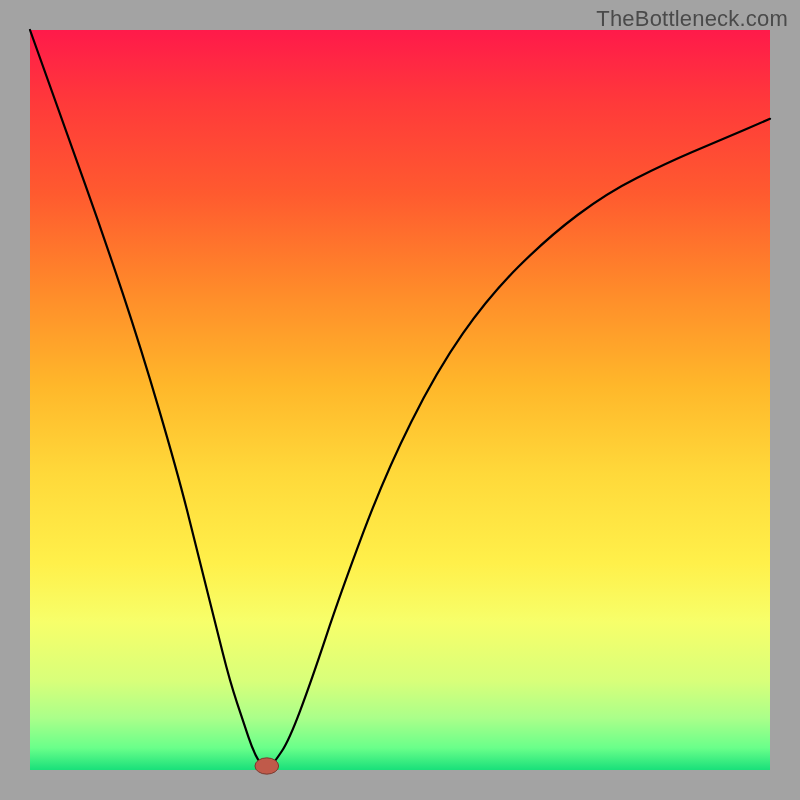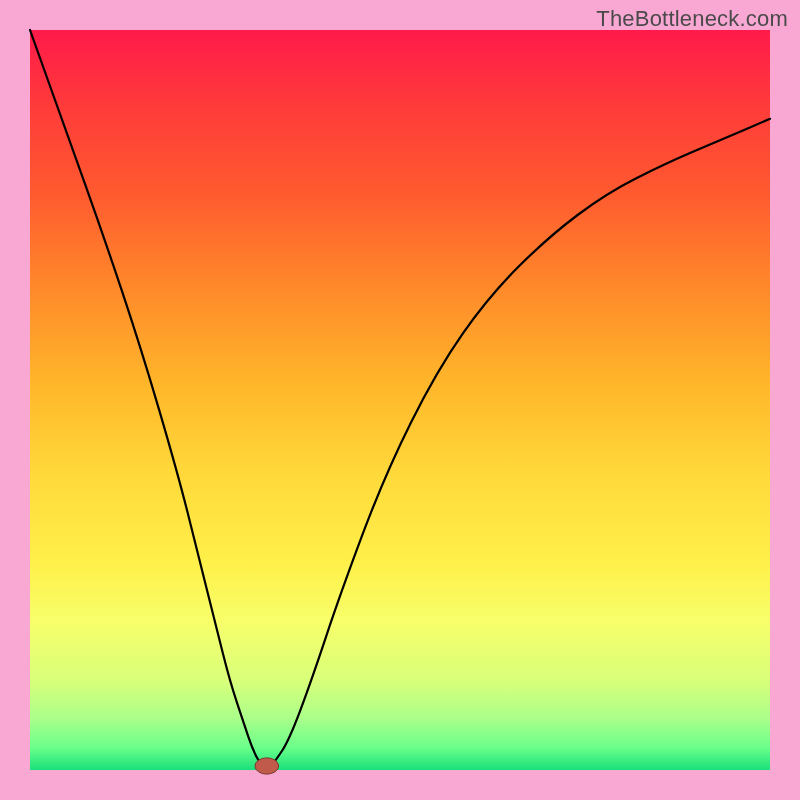--- a/index.html
+++ b/index.html
@@ -1,21 +1,21 @@
 <!DOCTYPE html>
 <html><head>
 <meta charset="utf-8">
 <style>
   * { margin: 0; padding: 0; box-sizing: border-box; }
   html, body { width: 800px; height: 800px; overflow: hidden; background: #000; }
   .stage {
     position: relative;
     width: 800px;
     height: 800px;
-    background: #f9a8d4;
+    background: #a3a3a3;
   }
   .plot-area {
     position: absolute;
     left: 30px;
     top: 30px;
     width: 740px;
     height: 740px;
     background: linear-gradient(to bottom,
       #ff1a4a 0%,
       #ff3a3a 10%,

